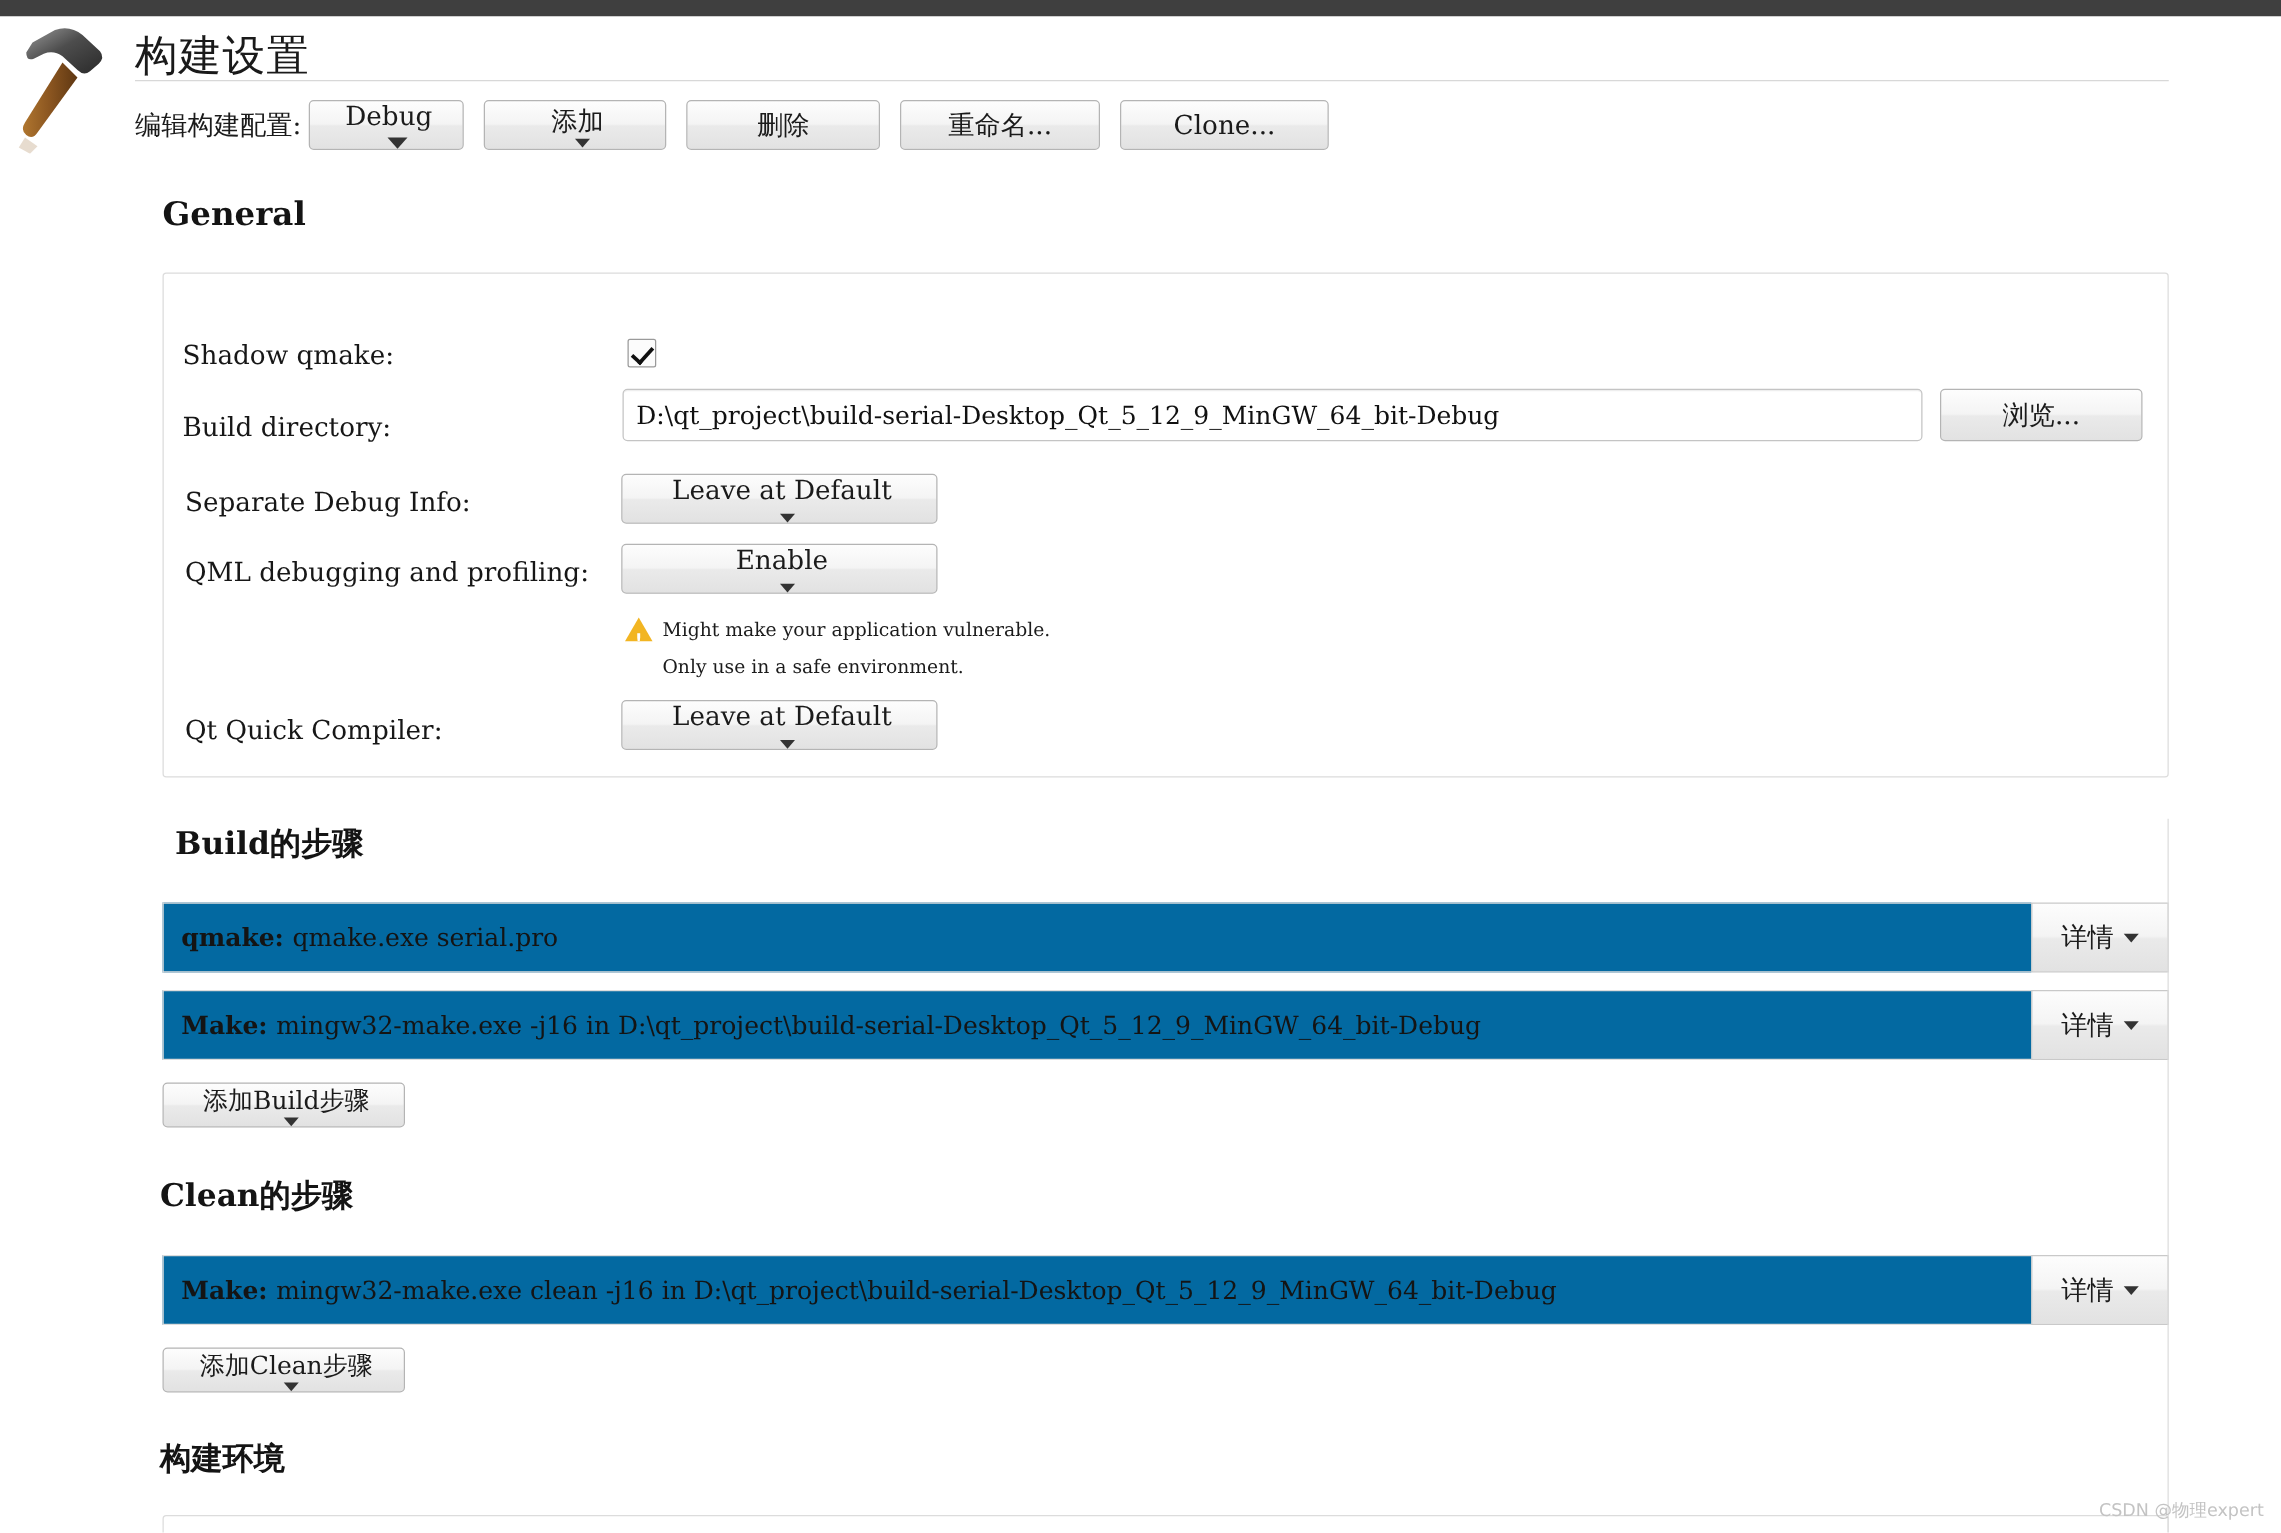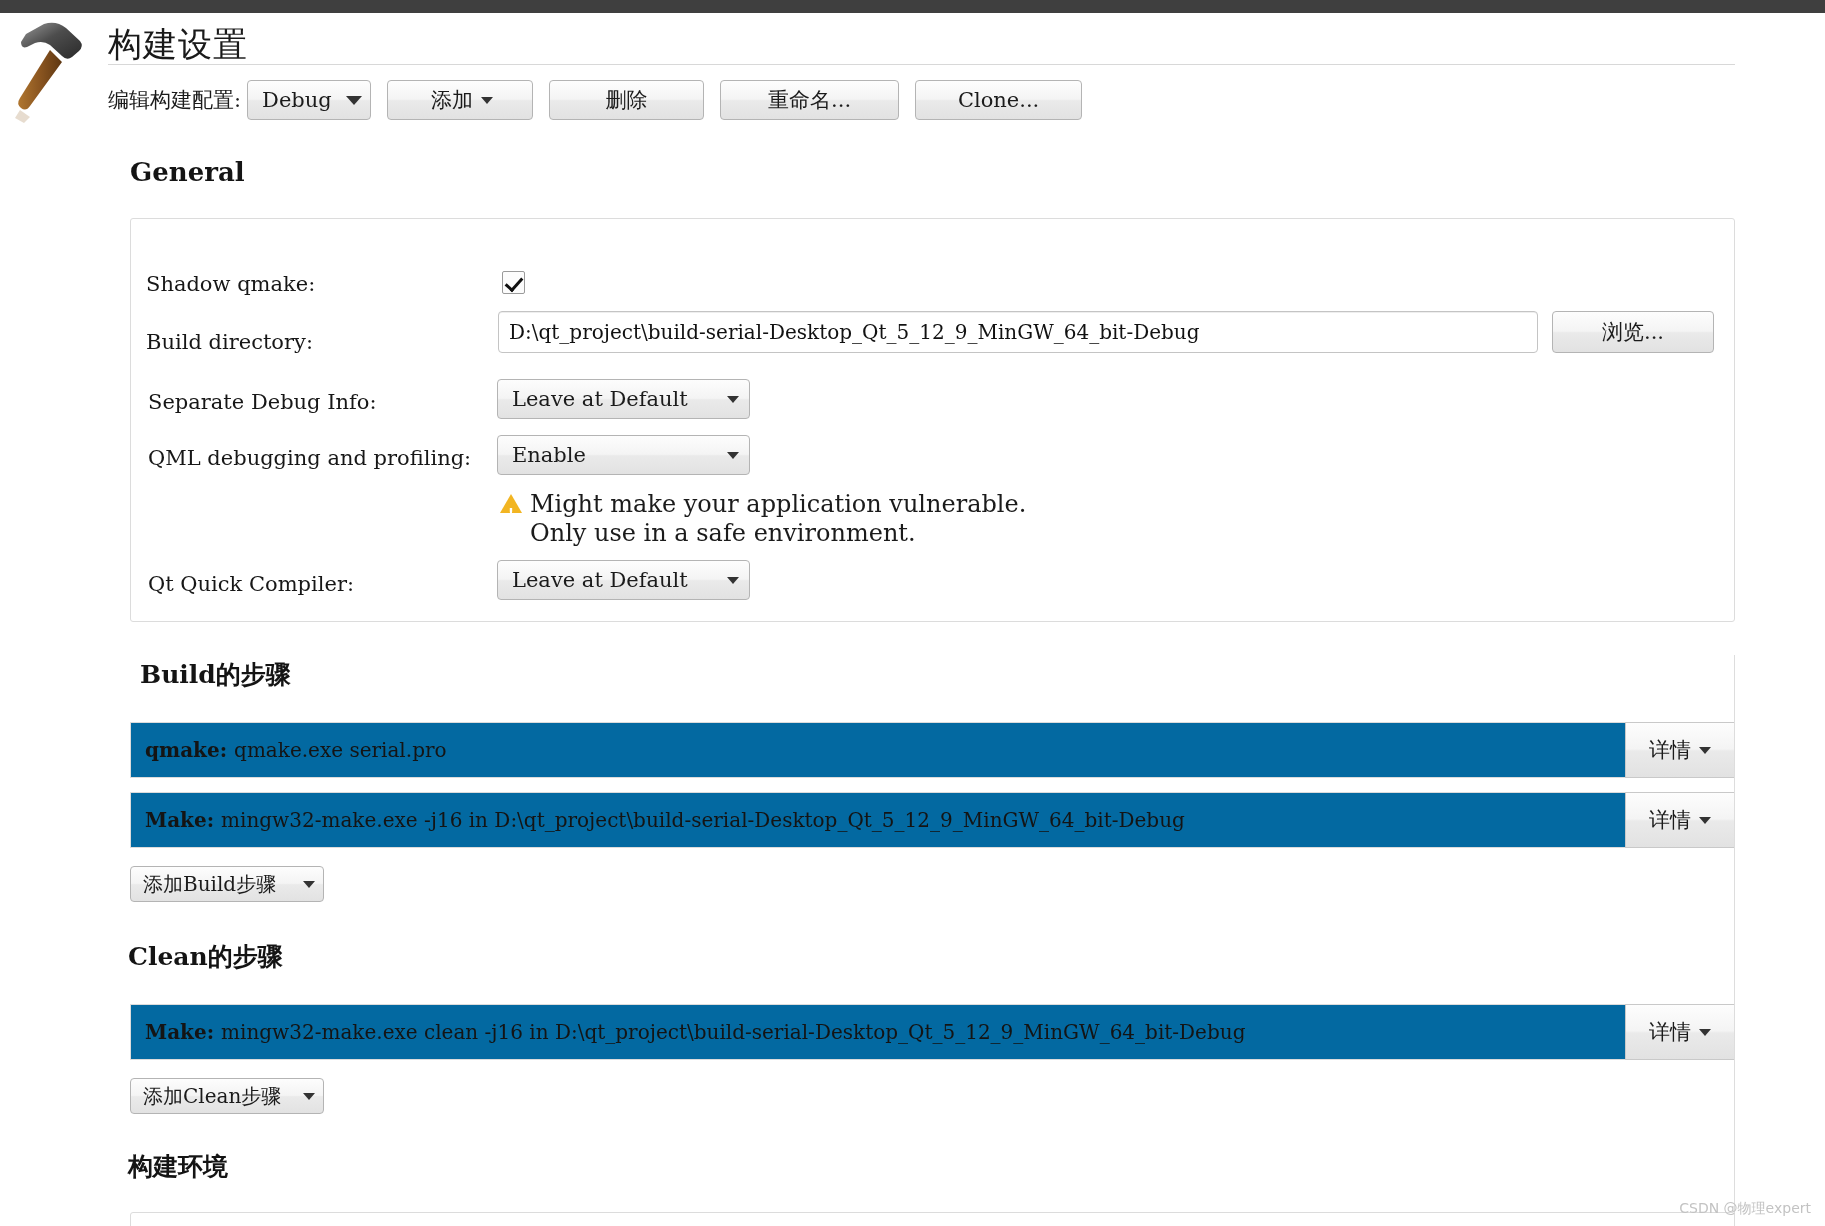--- a/index.html
+++ b/index.html
@@ -49,40 +49,40 @@
     background: linear-gradient(to bottom, #fdfdfd 0%, #f4f4f4 48%, #eaeaea 52%, #e2e2e2 100%);
     border: 1px solid #b4b4b4;
     border-radius: 4px;
     color: #1b1b1b;
     display: inline-flex; align-items: center; justify-content: center;
     font-family: "DejaVu Serif","Liberation Serif",serif;
     cursor: default;
     user-select: none;
   }
 
-  .combo { justify-content: space-between; padding: 0 10px 0 14px; }
+  .combo { justify-content: space-between; padding: 0 10px 0 14px; flex-direction: column; }
   .combo .cval { font-size: 21px; white-space: nowrap; }
   .caret {
     width: 0; height: 0;
     border-left: 8px solid transparent;
     border-right: 8px solid transparent;
     border-top: 9px solid #333333;
     margin-left: 14px;
     flex: none;
   }
   .caret.sm {
     border-left-width: 6px; border-right-width: 6px; border-top-width: 7px;
     margin-left: 8px;
   }
 
   #cfg-combo { width: 124px; height: 40px; margin-right: 16px; }
   #btn-add   { width: 146px; height: 40px; margin-right: 16px; justify-content: center; }
   #btn-add .cval { font-size: 21px; }
   #btn-del   { width: 155px; height: 40px; margin-right: 16px; font-size: 21px; }
-  #btn-rename{ width: 179px; height: 40px; margin-right: 16px; font-size: 21px; }
+  #btn-rename{ width: 160px; height: 40px; margin-right: 16px; font-size: 21px; }
   #btn-clone { width: 167px; height: 40px; font-size: 21px; }
 
   
   .section-h {
     position: absolute;
     font-size: 25px; color: #141414; font-weight: bold;
     white-space: nowrap;
     font-family: "DejaVu Serif","Liberation Serif",serif;
   }
 
@@ -124,21 +124,21 @@
     padding: 0 10px;
     font-size: 20px; color: #111;
     font-family: "DejaVu Serif","Liberation Serif",serif;
     white-space: nowrap; overflow: hidden;
     box-shadow: inset 0 1px 0 #eeeeee;
   }
 
   .warn {
     position: absolute;
     display: flex; align-items: flex-start;
-    font-size: 24px; color: #1b1b1b; line-height: 29px;
+    font-size: 15px; color: #1b1b1b; line-height: 29px;
     font-family: "DejaVu Serif","Liberation Serif",serif;
   }
   .warn-ico {
     width: 0; height: 0;
     border-left: 11px solid transparent;
     border-right: 11px solid transparent;
     border-bottom: 19px solid #f2b522;
     position: relative; margin-top: 4px; margin-right: 8px; flex: none;
   }
   .warn-ico::after {

